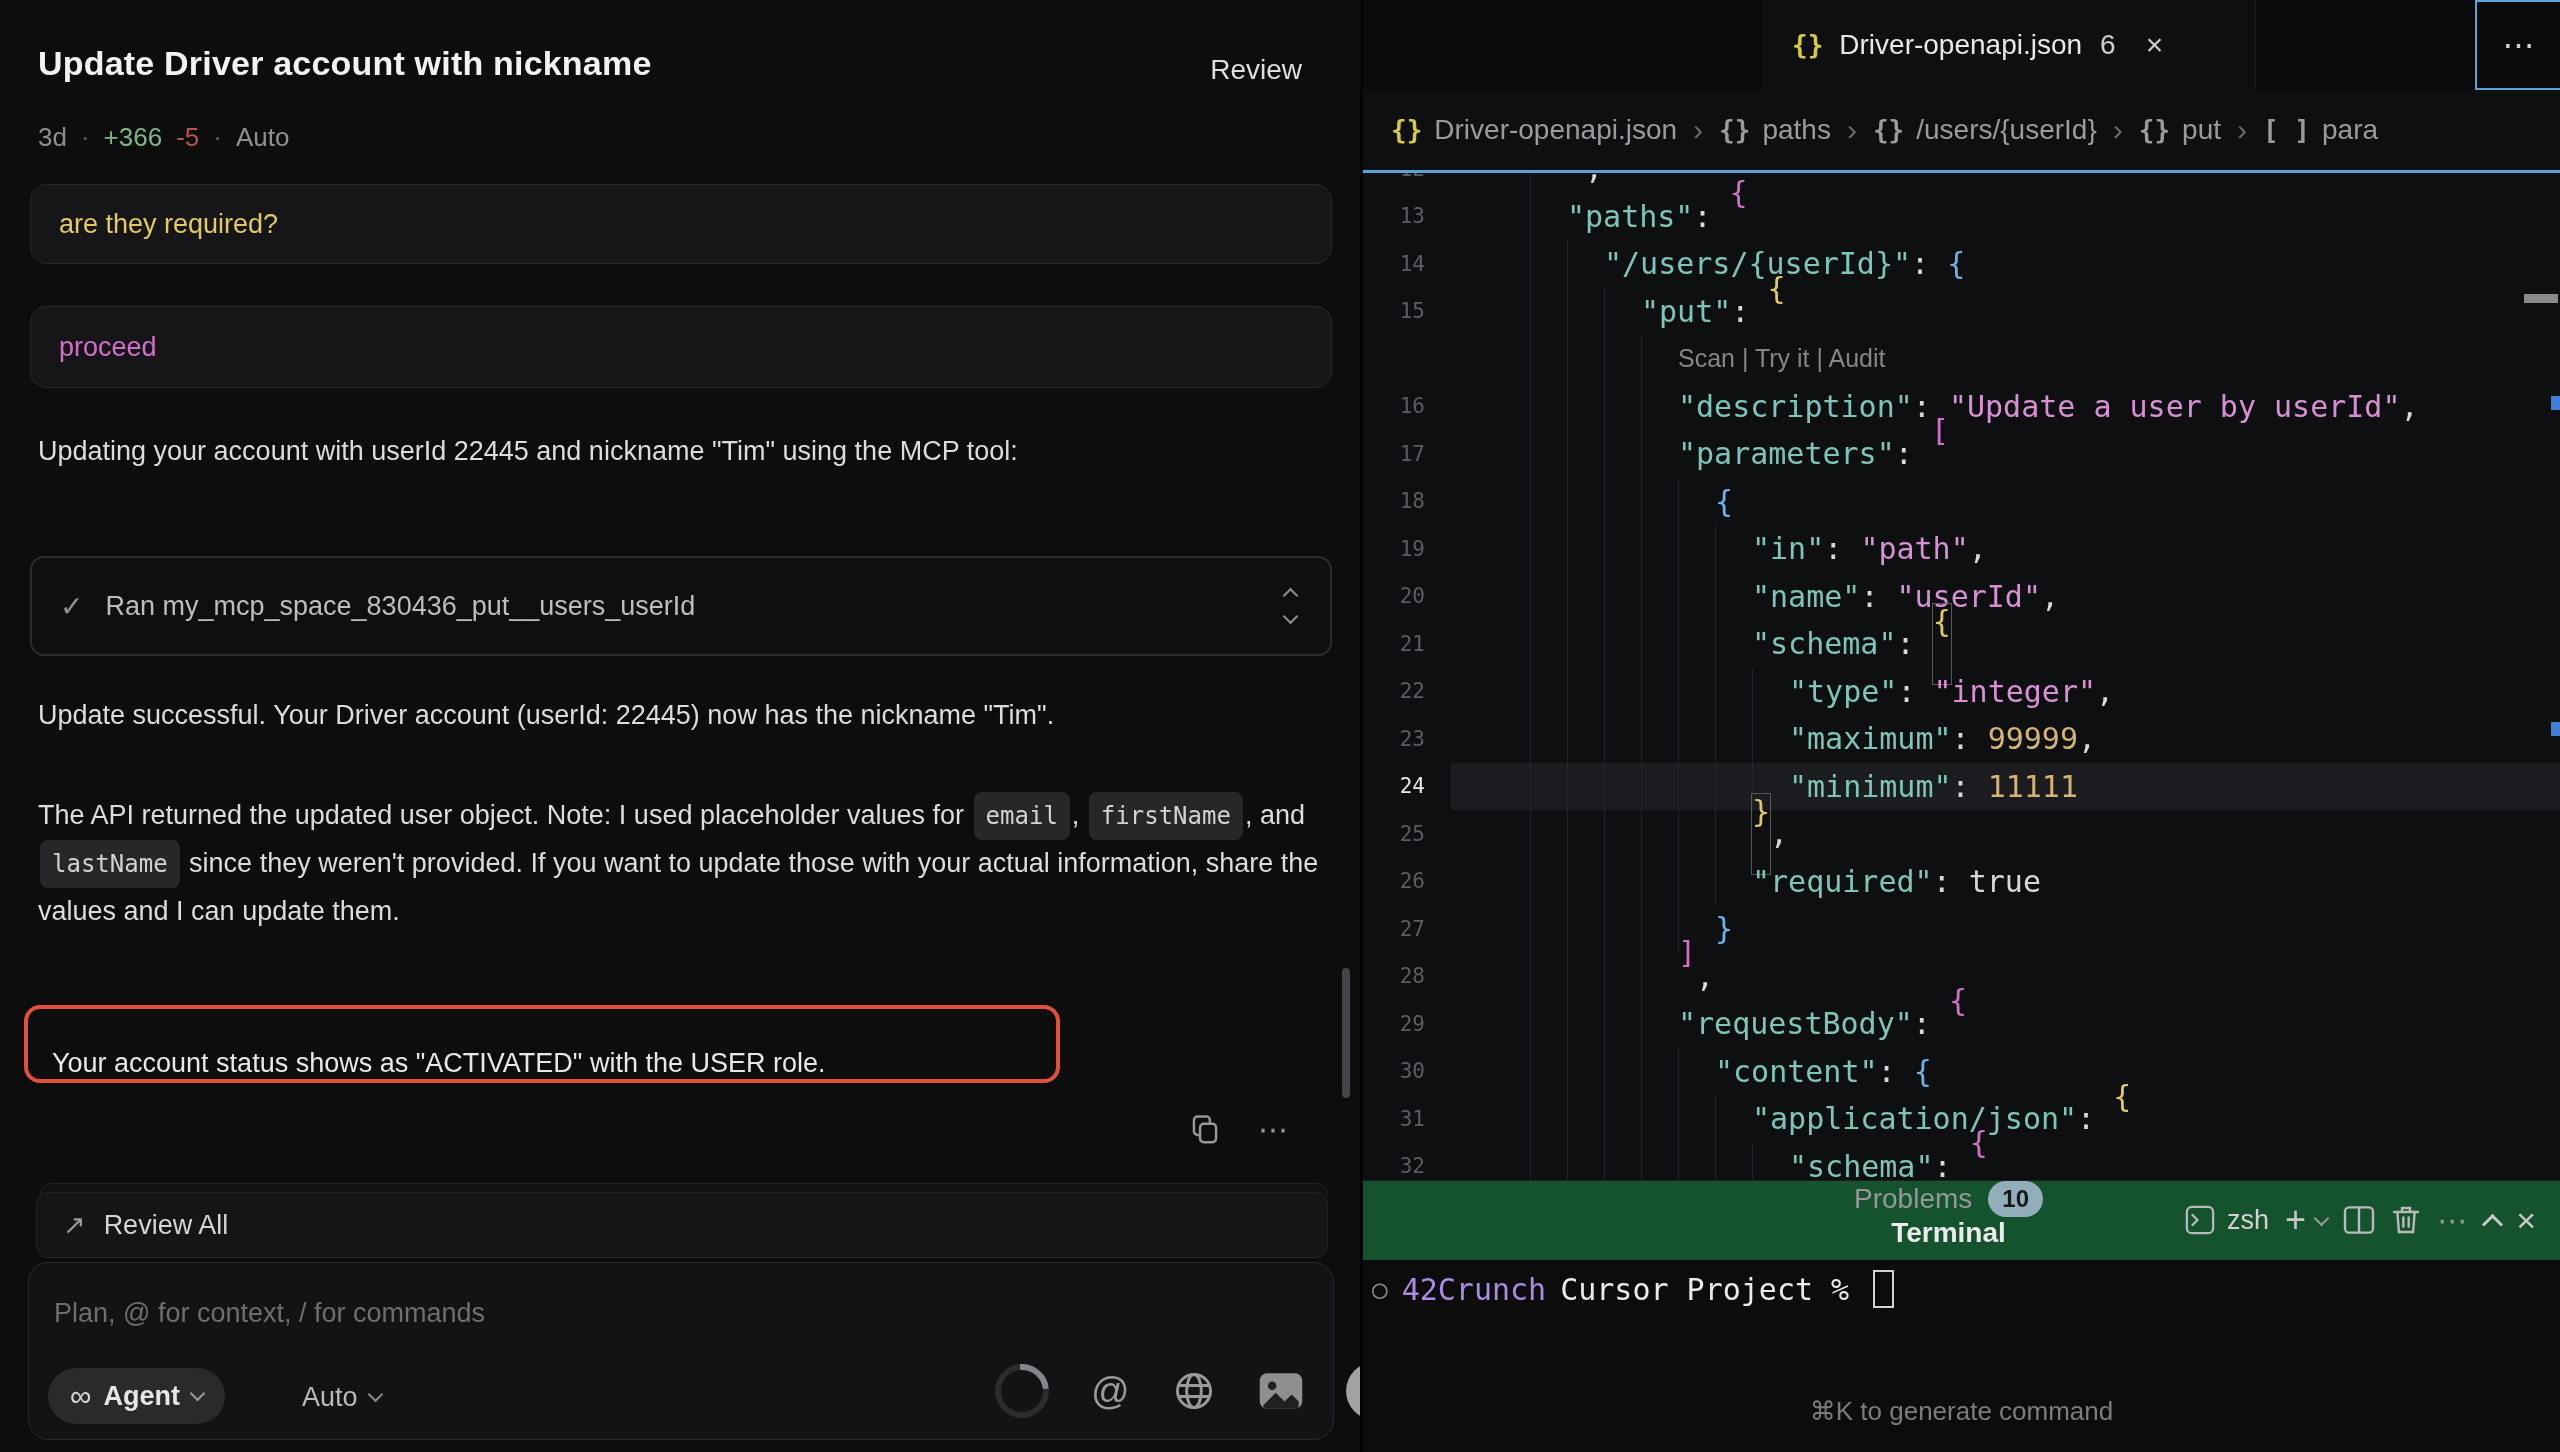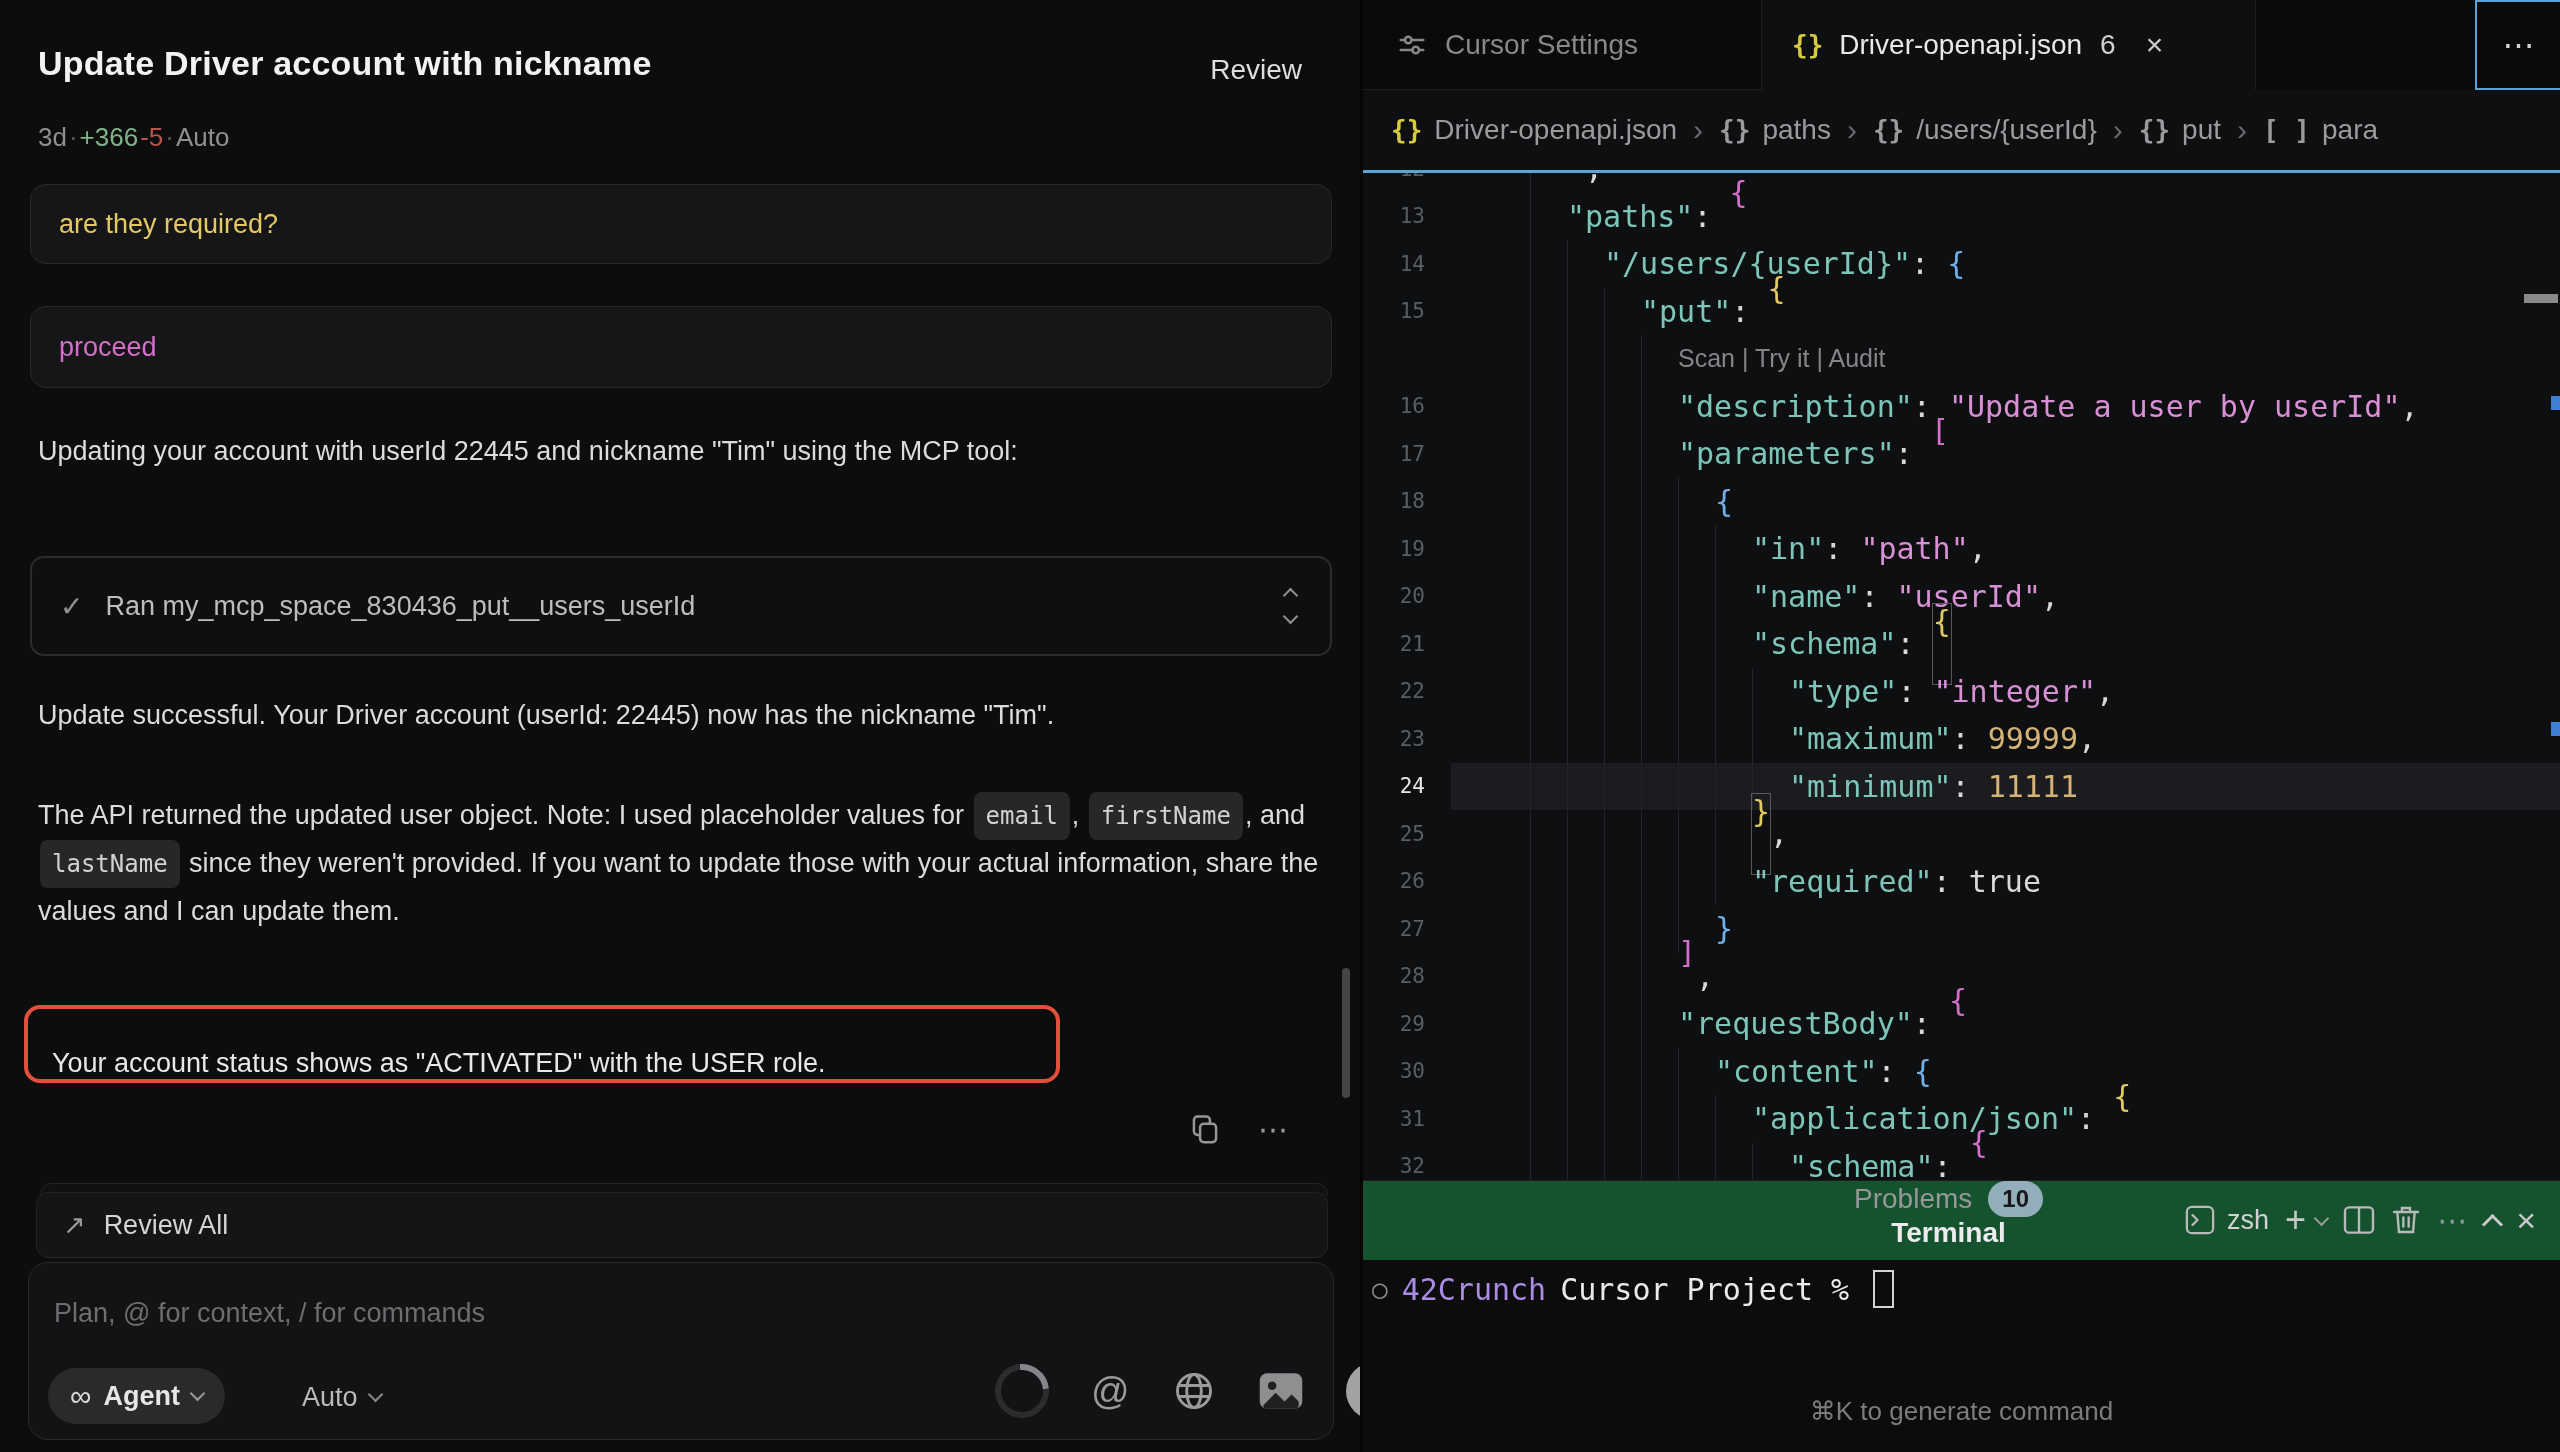--- a/index.html
+++ b/index.html
@@ -4,21 +4,21 @@
 <style>
   html,body{margin:0;padding:0;background:#0b0b0c;width:2560px;height:1452px;overflow:hidden;
     font-family:"Liberation Sans",sans-serif;-webkit-font-smoothing:antialiased;}
   .abs{position:absolute;}
   #stage{position:relative;width:2560px;height:1452px;background:#0b0b0c;}
 
   
   #chat{position:absolute;left:0;top:0;width:1360px;height:1452px;background:#0d0d0e;}
   .chat-title{left:38px;top:44px;font-size:34px;font-weight:700;color:#f2f2f2;letter-spacing:.2px;}
   .review-btn{right:58px;top:54px;font-size:28px;color:#dedede;cursor:pointer;}
-  .meta{left:38px;top:122px;font-size:26px;color:#8f8f92;display:flex;gap:2px;align-items:center;}
+  .meta{left:38px;top:122px;font-size:26px;color:#8f8f92;display:flex;gap:14px;align-items:center;}
   .meta .add{color:#7fb389;} .meta .del{color:#b9564b;} .meta .dot{color:#5c5c5f;}
 
   .bubble{left:30px;width:1302px;background:#161618;border:1px solid #29292c;border-radius:16px;
     color:#e4e4e6;font-size:27px;display:flex;align-items:center;padding:0 28px;box-sizing:border-box;}
   .b1{top:184px;height:80px;} .b2{top:306px;height:82px;}
 
   .para{left:38px;width:1294px;font-size:27px;line-height:46px;color:#dcdcde;}
   .p1{top:428px;} .p2{top:692px;} .p3{top:792px;}
   .chip{display:inline-block;background:#27272a;border-radius:8px;padding:1px 12px;margin:0 2px;
     font-family:"DejaVu Sans Mono",monospace;font-size:24px;color:#d2d2d4;}
@@ -226,30 +226,20 @@
     </div>
 
     <div class="abs chat-scroll"></div>
   </div>
 
   <div class="abs divider-v"></div>
 
   <div id="editor"></div>
 
   <div class="abs tabbar">
-    <div class="tab tab-settings">
-      <span>
-        <svg width="30" height="30" viewBox="0 0 24 24" fill="none" stroke="#88888b" stroke-width="2" stroke-linecap="round">
-          <path d="M3 8h18M3 16h18"></path>
-          <circle cx="9" cy="8" r="2.6" fill="#0a0a0b"></circle>
-            <circle cx="15" cy="16" r="2.6" fill="#0a0a0b"></circle>
-        </svg>
-      </span>
-      <span>Cursor Settings</span>
-    </div>
     <div class="tab tab-file">
       <span class="brace y" style="font-size:26px;">{}</span>
       <span>Driver-openapi.json</span>
       <span class="dirty">6</span>
       <span class="close">×</span>
     </div>
     <div class="tab-strip"></div>
     <div class="tab-more">⋯</div>
   </div>
 

